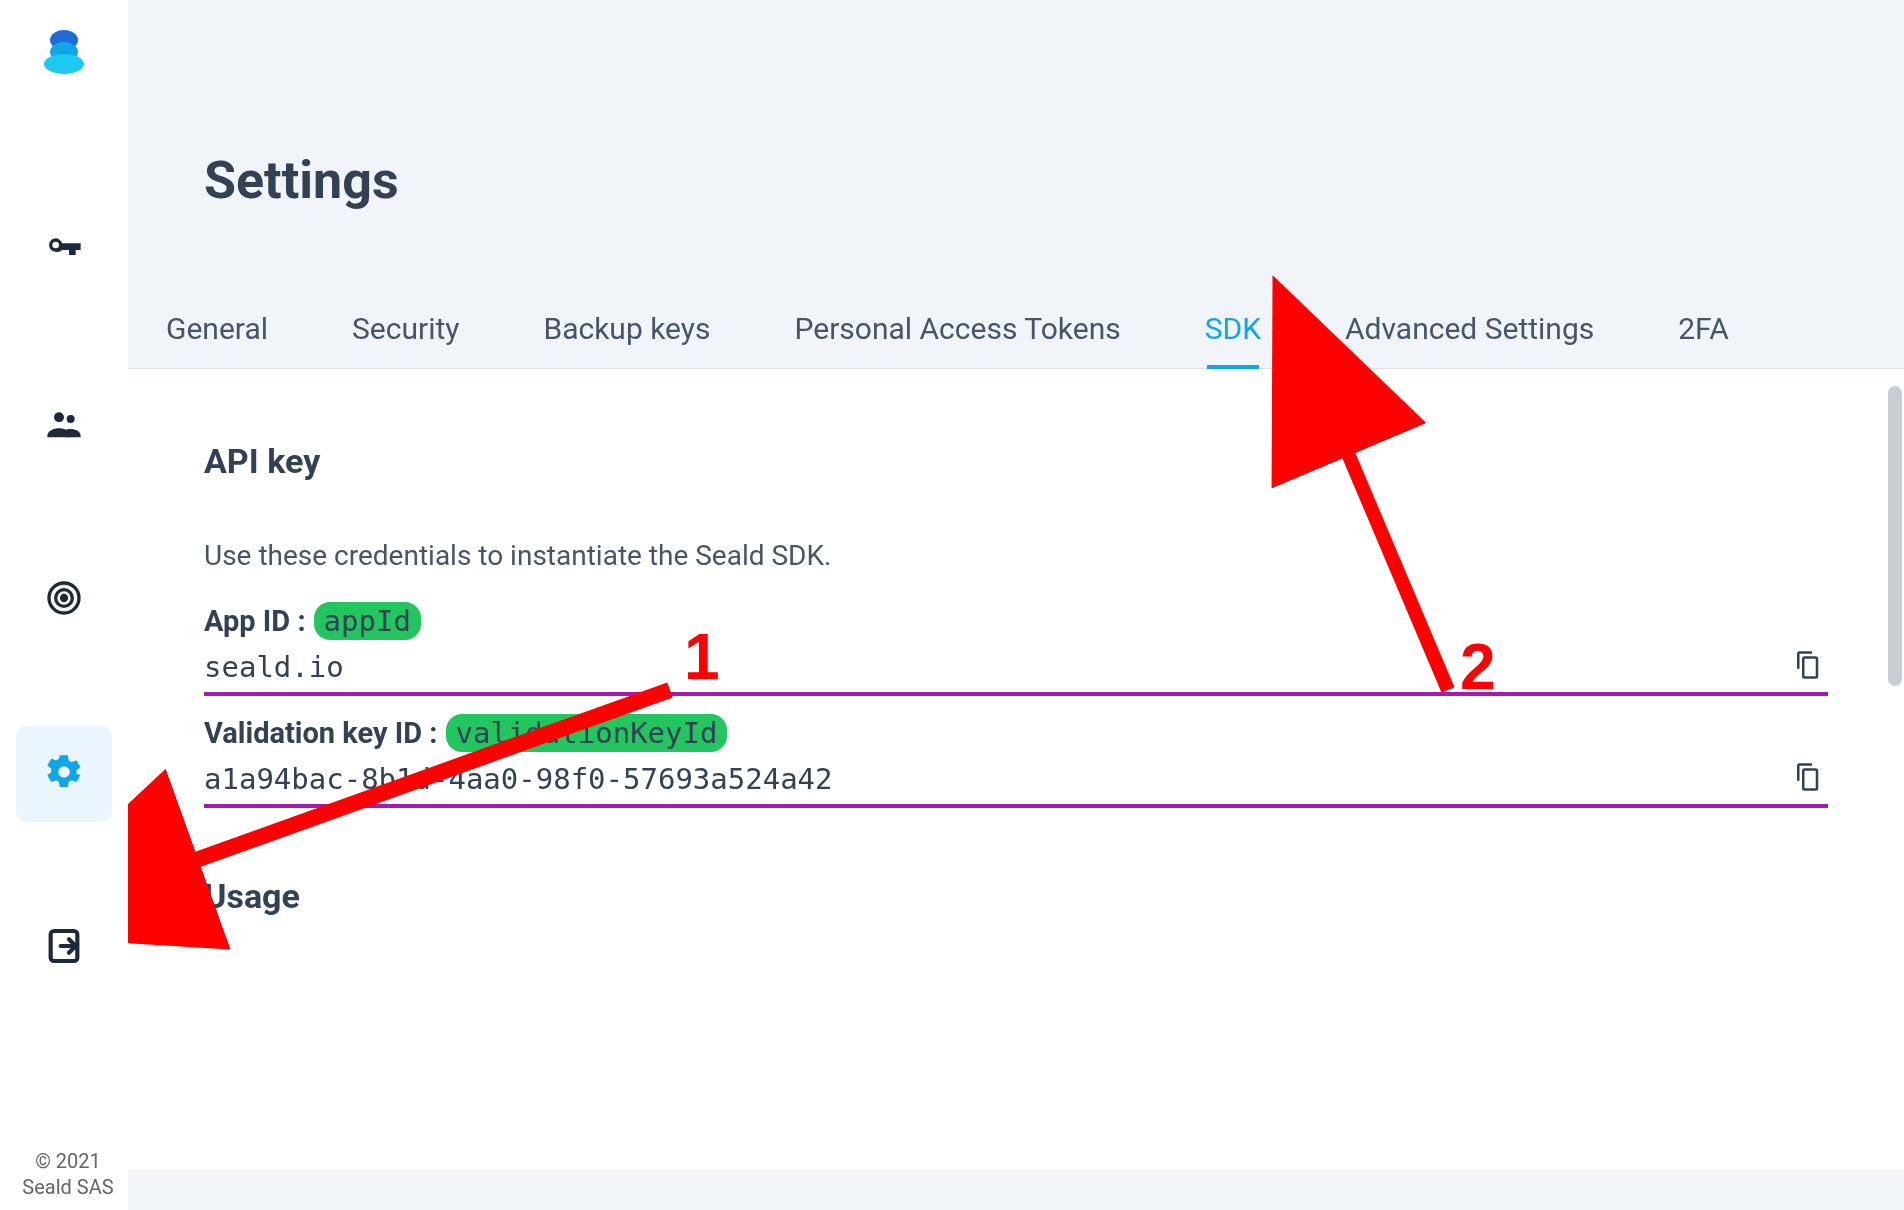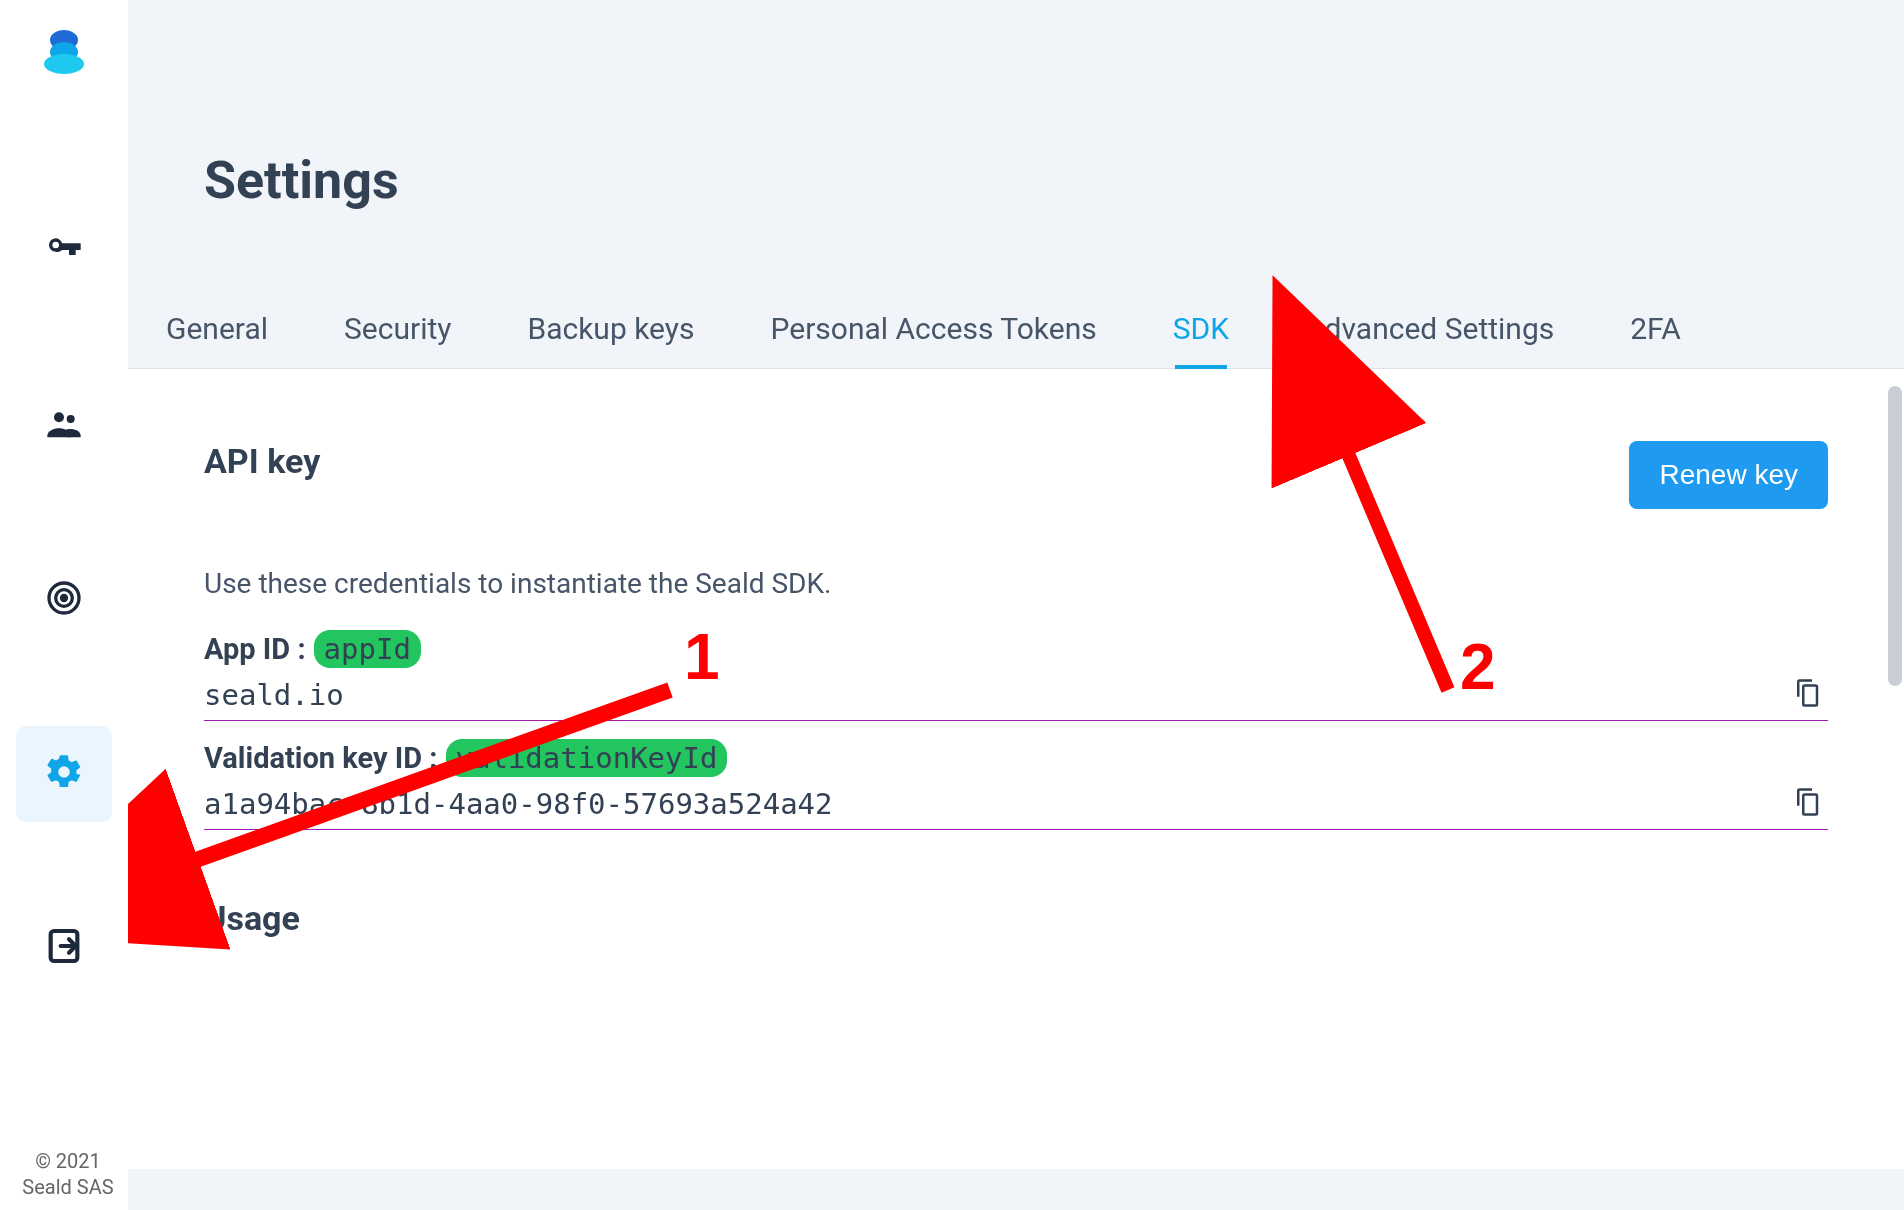--- a/index.html
+++ b/index.html
@@ -40,21 +40,21 @@
   }
   .page-title {
     font-size: 52px; font-weight: 700; color: #334155;
     padding: 150px 0 0 76px;
   }
   .tabs {
     display: flex;
     background: #f1f4f8;
     padding: 86px 0 0 0;
     border-bottom: 1px solid #dbe2ea;
-    gap: 0;
+    gap: 8px;
   }
   .tab {
     font-size: 30px;
     color: #475569;
     padding: 14px 38px 22px 38px;
     cursor: pointer;
     position: relative;
   }
   .tab.active { color: #0ea5e9; font-weight: 400; }
   .tab.active::after {
@@ -76,21 +76,21 @@
     margin-bottom: 58px;
   }
   .section-title { font-size: 34px; font-weight: 700; color: #334155; }
   .btn-primary {
     background: #1e9bf0; color: #fff; border: none; border-radius: 8px;
     font-size: 28px; padding: 18px 30px; cursor: pointer;
   }
 
   .intro-text { font-size: 28px; color: #475569; margin-bottom: 30px; }
 
-  .cred-item { border-bottom: 1px solid #a21caf; padding-bottom: 2px; margin-bottom: 18px; }
+  .cred-item { border-bottom: 4px solid #a21caf; padding-bottom: 2px; margin-bottom: 18px; }
   .cred-row1 { display: flex; align-items: baseline; gap: 8px; font-size: 29px; margin-bottom: 4px; }
   .cred-label { font-weight: 700; color: #334155; }
   .cred-code { font-family: ui-monospace, "SF Mono", Menlo, Consolas, monospace; background: #22c55e; padding: 2px 10px; border-radius: 16px; color: #334155; }
   .cred-row2 { display: flex; justify-content: space-between; align-items: center; }
   .cred-val { font-family: ui-monospace, "SF Mono", Menlo, Consolas, monospace; font-size: 29px; color: #334155; }
   .copy-btn { cursor: pointer; padding: 6px; }
   .copy-btn svg { width: 30px; height: 30px; }
 
   .usage-title { font-size: 34px; font-weight: 700; color: #334155; margin-top: 68px; }
 
@@ -178,21 +178,20 @@
     <div class="tab">Backup keys</div>
     <div class="tab">Personal Access Tokens</div>
     <div class="tab active">SDK</div>
     <div class="tab">Advanced Settings</div>
     <div class="tab">2FA</div>
   </div>
 
   <div class="content-panel">
     <div class="section-header">
       <div class="section-title">API key</div>
-      <button class="btn-primary">Renew key</button>
     </div>
 
     <p class="intro-text">Use these credentials to instantiate the Seald SDK.</p>
 
     <div class="cred-item">
       <div class="cred-row1">
         <span class="cred-label">App ID :</span>
         <span class="cred-code">appId</span>
       </div>
       <div class="cred-row2">

